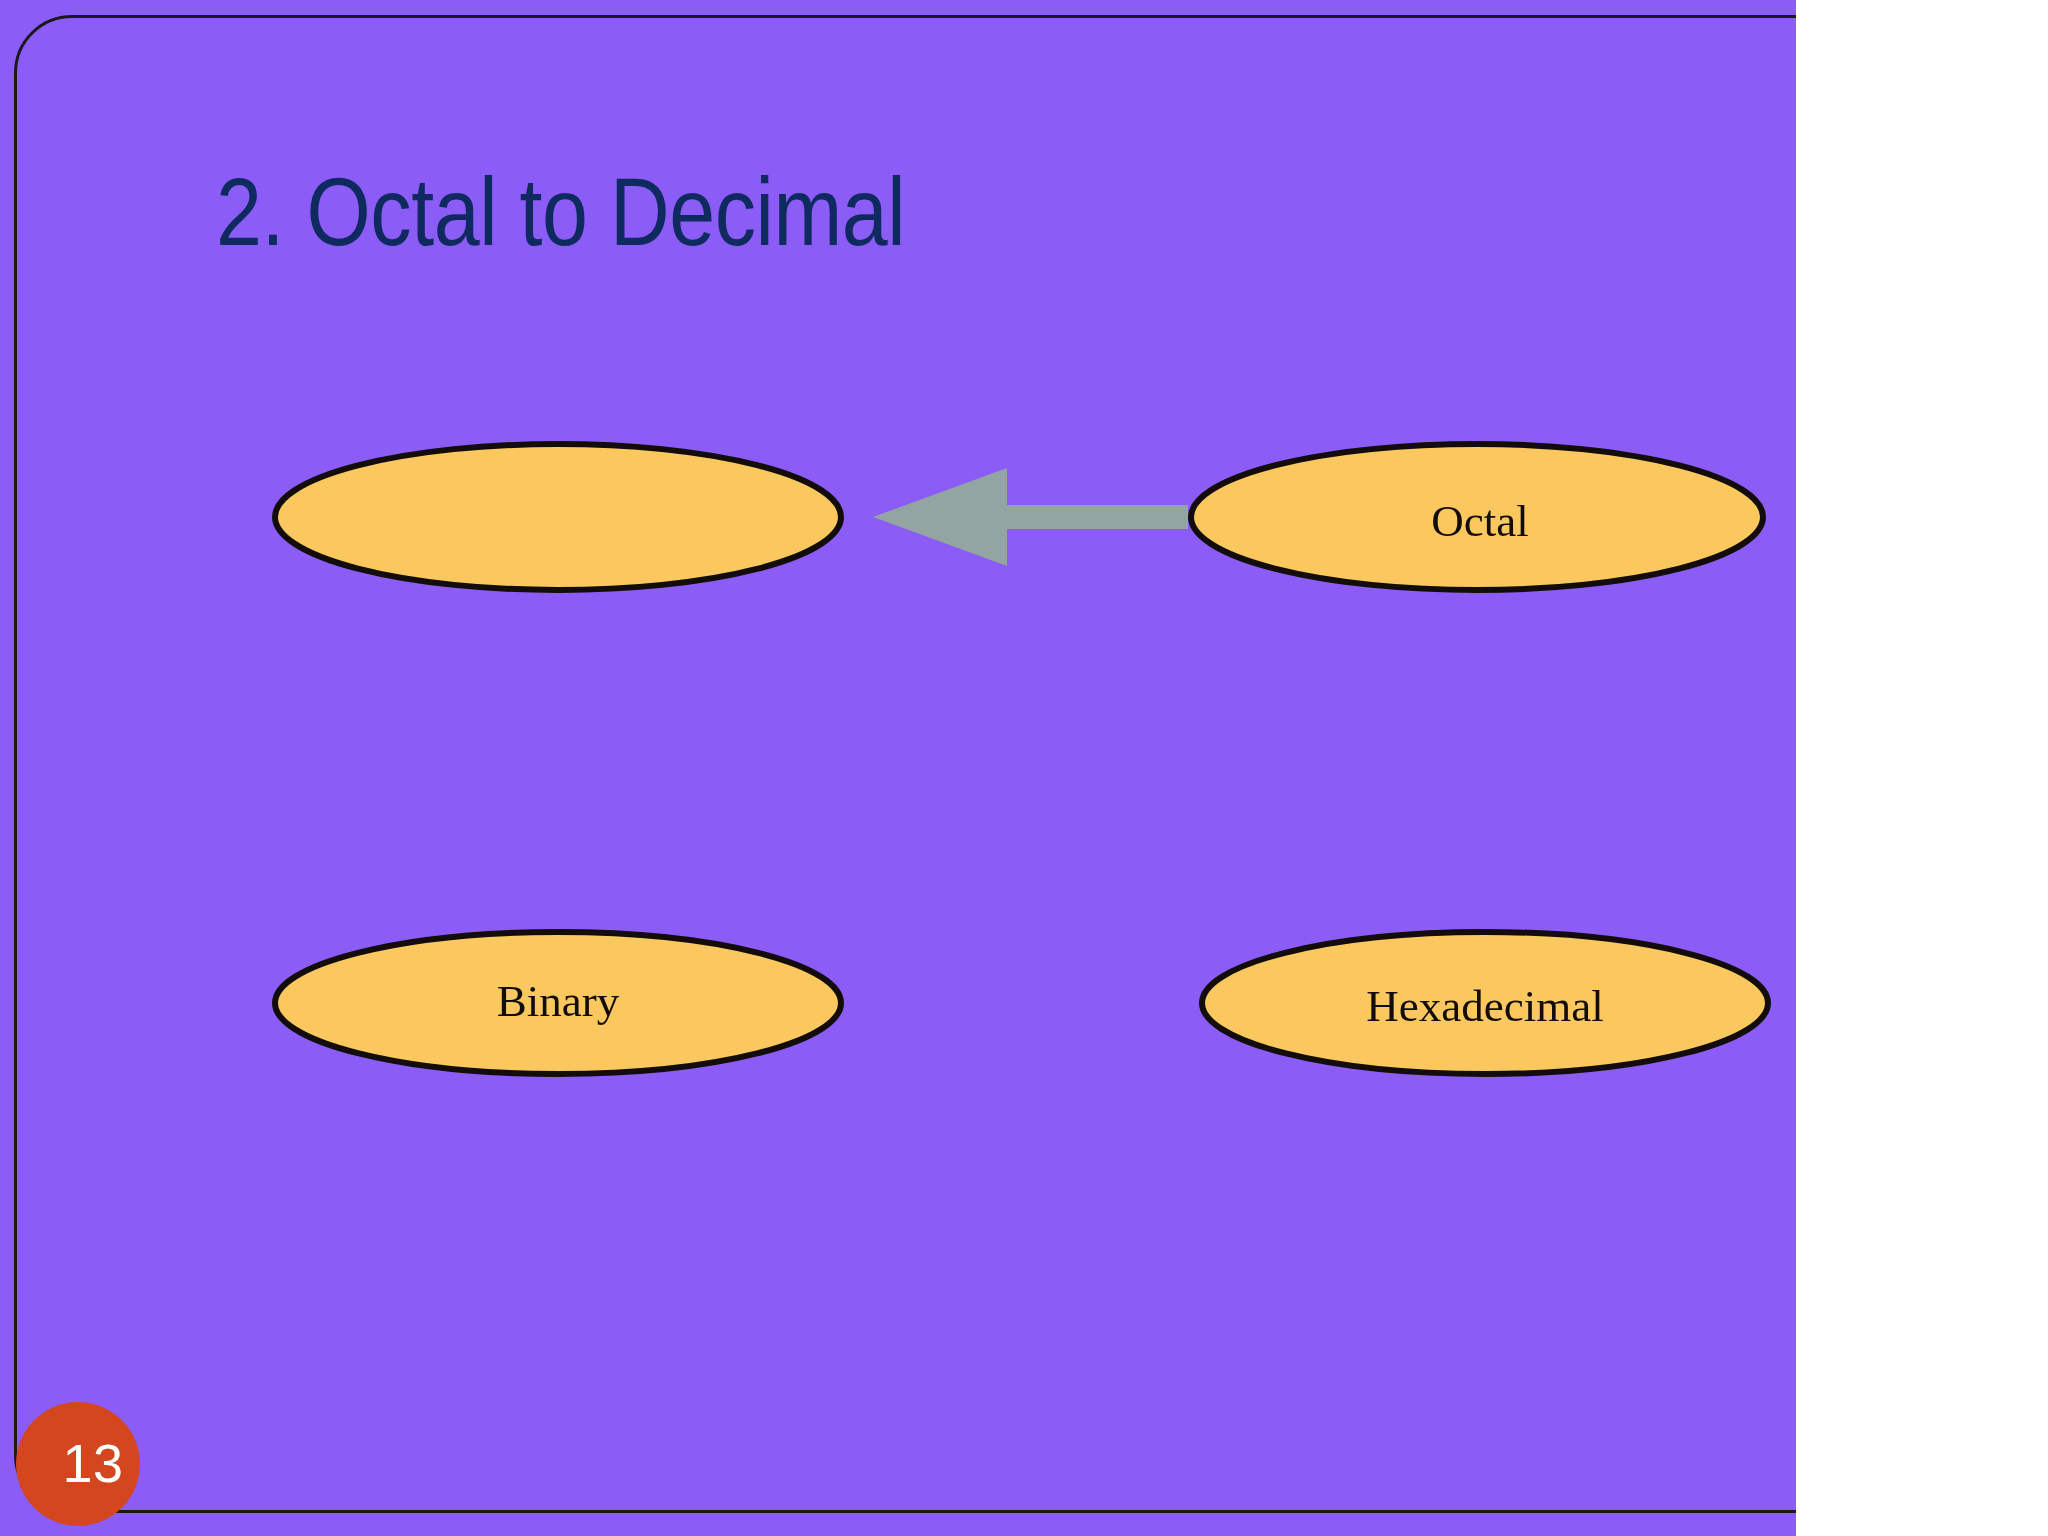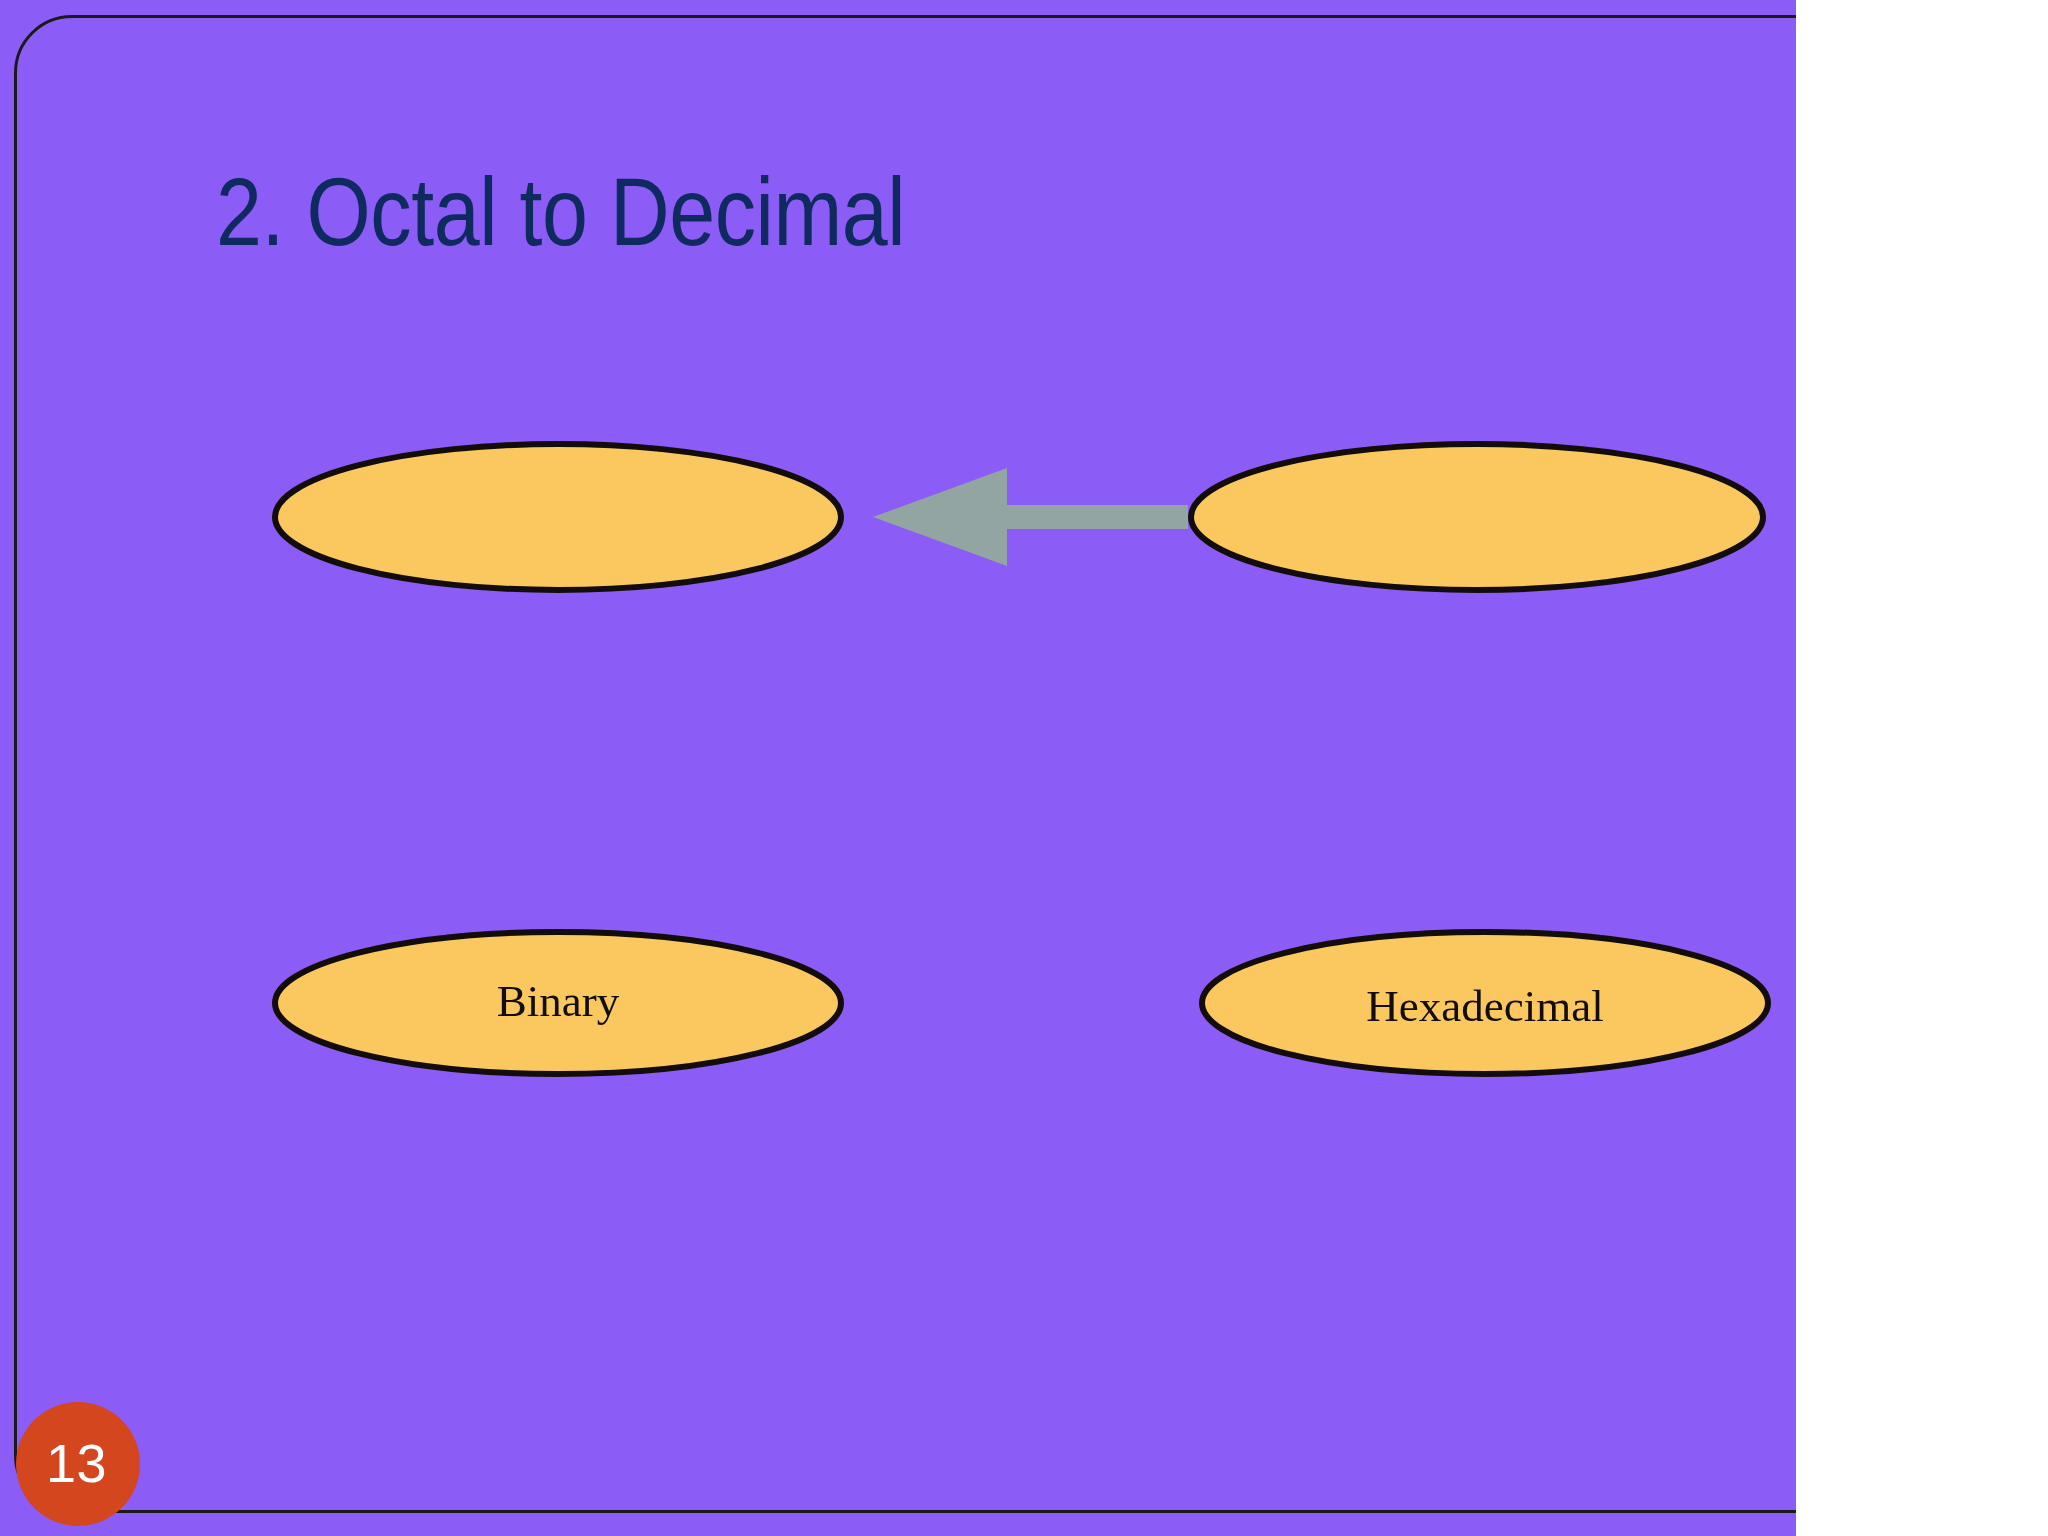--- a/index.html
+++ b/index.html
@@ -75,21 +75,21 @@
   .page-badge {
     position: absolute;
     left: 16px;
     top: 1402px;
     width: 124px;
     height: 124px;
     border-radius: 50%;
     background: #D4461E;
     display: flex;
     align-items: center;
-    justify-content: flex-start;
+    justify-content: center;
   }
   .page-badge-number {
     color: #ffffff;
     font-family: "Liberation Sans", sans-serif;
     font-size: 54px;
     font-weight: 400;
     line-height: 1;
     letter-spacing: 0.5px;
     padding-left: 30px;
     padding-bottom: 2px;
@@ -116,20 +116,21 @@
     <ellipse cx="558" cy="517" rx="283" ry="73" fill="#FBC85F" stroke="#120d0a" stroke-width="6"></ellipse>
 
     <ellipse cx="1477" cy="517" rx="286" ry="73" fill="#FBC85F" stroke="#120d0a" stroke-width="6"></ellipse>
 
     <ellipse cx="558" cy="1003" rx="283" ry="71" fill="#FBC85F" stroke="#120d0a" stroke-width="6"></ellipse>
 
     <ellipse cx="1485" cy="1003" rx="283" ry="71" fill="#FBC85F" stroke="#120d0a" stroke-width="6"></ellipse>
   </svg>
 
 
+  <div class="node-label" style="left:1280px; top:495px; width:400px;">Octal</div>
 
   <div class="node-label" style="left:1285px; top:980px; width:400px;">Hexadecimal</div>
 
   <div class="node-label" style="left:358px; top:975px; width:400px;">Binary</div>
 
   <div class="page-badge">
     <span class="page-badge-number">13</span>
   </div>
 
 </div>

